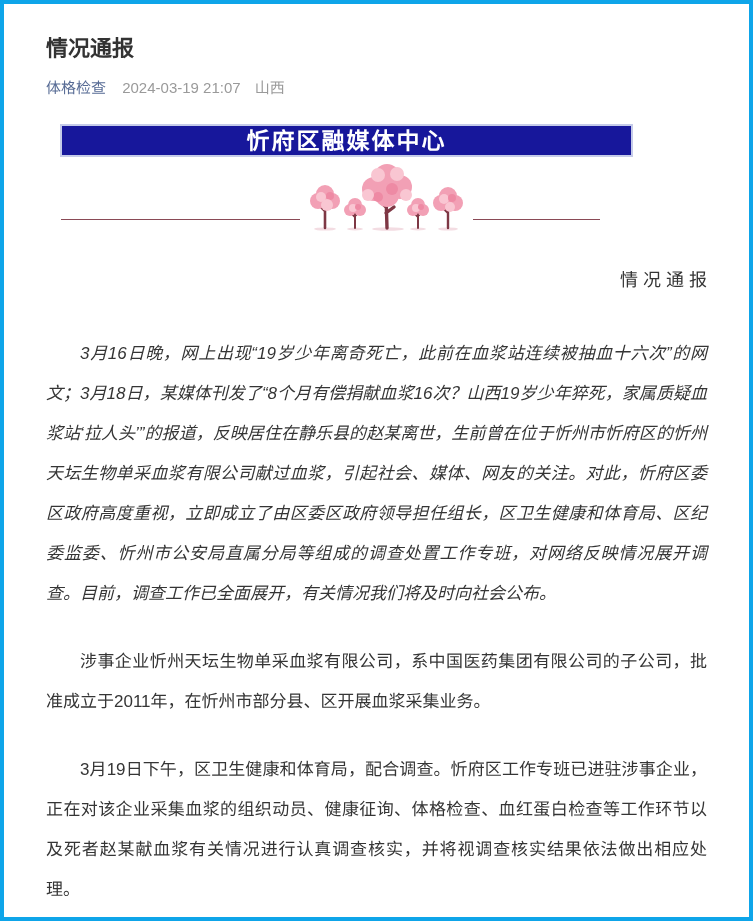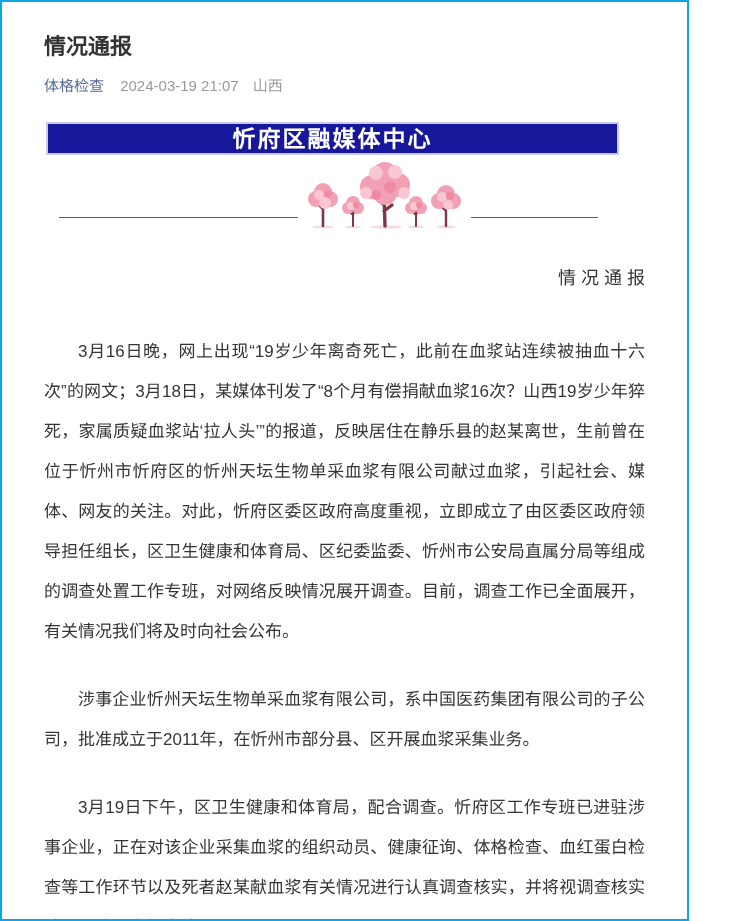--- a/index.html
+++ b/index.html
@@ -1,36 +1,36 @@
 <!DOCTYPE html>
 <html lang="zh-CN" style="--banner-bg: #17179B; --banner-fg: #FFFFFF; --line-color: #8A4A56; --tree-pink: #F2A0B5; --tree-pink-light: #F9C6D2; --tree-accent: #EE8AA4; --trunk: #7E3744; --link: #576B95; --meta: #9A9A9A; --body-fg: #353535;"><head>
 <meta charset="utf-8">
 <style>
   html,body { margin:0; padding:0; background:#ffffff; }
   body { font-family:"Liberation Sans","DejaVu Sans",sans-serif; }
   .page {
-    position:relative; width:689px; height:921px; box-sizing:border-box;
-    background:#ffffff; border:2px solid #0ea5e9; overflow:hidden;
+    position:relative; width:753px; height:921px; box-sizing:border-box;
+    background:#ffffff; border:4px solid #0ea5e9; overflow:hidden;
   }
   .content { padding:0 42px; }
 
   
   .article-title {
     padding-top:15px; font-size:22px; line-height:30px;
     font-weight:600; color:#333333;
   }
   .meta-row { margin-top:13px; font-size:15px; line-height:20px; }
   .meta-source { color:var(--link,#576b95); margin-right:12px; cursor:pointer; }
   .meta-date   { color:var(--meta,#9a9a9a); }
   .meta-loc    { color:var(--meta,#9a9a9a); margin-left:10px; }
 
   
   .header-graphic { position:relative; margin-top:26px; height:112px; }
   .banner {
-    position:absolute; top:0; left:2px; width:569px; height:29px;
+    position:absolute; top:0; left:14px; width:569px; height:29px;
     background:var(--banner-bg,#17179b);
     border:2px solid #c5cbe9;
     color:var(--banner-fg,#ffffff);
     font-size:23px; font-weight:bold; letter-spacing:2px;
     text-align:center; line-height:30px;
   }
   .divider { position:absolute; height:1px; background:var(--line-color,#8a4a56); }
   .divider-left  { top:95px; left:15px;  width:239px; }
   .divider-right { top:95px; left:427px; width:127px; }
   .trees { position:absolute; left:252px; top:36px; width:175px; height:72px; }
@@ -42,21 +42,21 @@
 
   
   .notice-heading {
     margin-top:32px; text-align:right; font-size:18px;
     color:var(--body-fg,#353535); line-height:24px;
   }
   .para {
     margin:0; margin-top:28px; font-size:17px; line-height:40px;
     color:var(--body-fg,#353535); text-align:justify; text-indent:2em;
   }
-  .para.first { margin-top:42px; }
+  .para.first { margin-top:42px;font-style:italic; }
   .signature { margin-top:32px; text-align:right; font-size:17px;
     color:var(--body-fg,#353535); line-height:43px; }
 </style>
 </head>
 <body>
 
 <div class="page">
   <div class="content">
 
     <h1 class="article-title">情况通报</h1>

